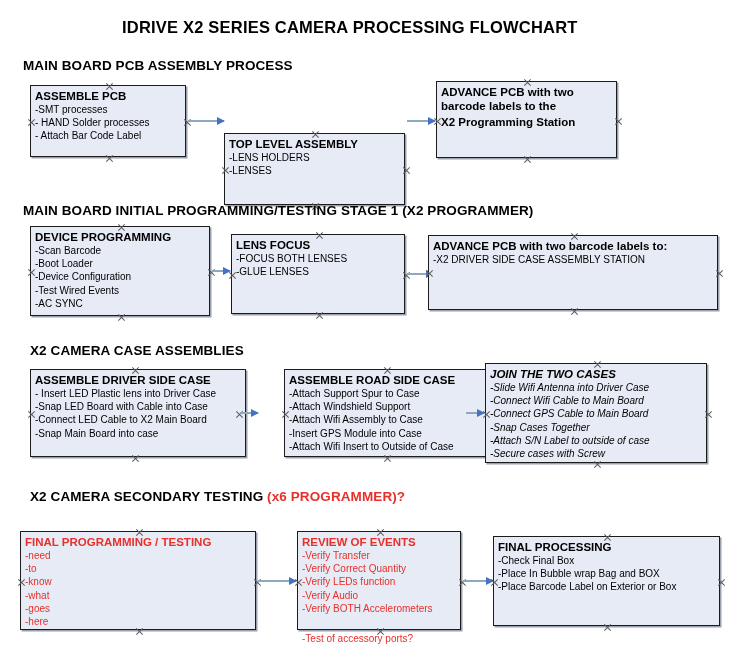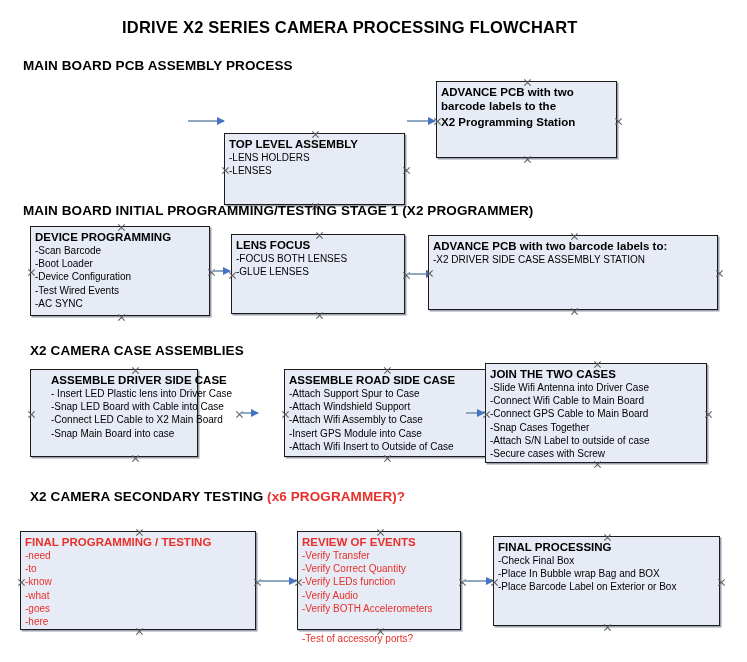--- a/index.html
+++ b/index.html
@@ -124,20 +124,32 @@
 </style>
 </head>
 <body>
 
 <div id="canvas">
 
   <div class="abs doc-title" style="left:122px; top:18px;">IDRIVE X2  SERIES CAMERA PROCESSING FLOWCHART</div>
 
   <div class="abs section-title" style="left:23px; top:58px;">MAIN BOARD PCB ASSEMBLY PROCESS</div>
 
+  <div class="abs node" style="left:30px; top:85px; width:156px; height:72px;">
+    <div class="node-inner">
+      <div class="node-title">ASSEMBLE PCB</div>
+      <div class="node-line">-SMT processes</div>
+      <div class="node-line">- HAND Solder processes</div>
+      <div class="node-line">- Attach Bar Code Label</div>
+    </div>
+    <span class="handle" style="left:78px; top:0px;"></span>
+    <span class="handle" style="left:78px; top:72px;"></span>
+    <span class="handle" style="left:0px; top:36px;"></span>
+    <span class="handle" style="left:156px; top:36px;"></span>
+  </div>
 
   <div class="abs arrow" style="left:188px; top:120px; width:36px;">
     <span class="head"></span>
   </div>
 
   <div class="abs node" style="left:224px; top:85px; width:181px; height:72px;margin-top:48px;">
     <div class="node-inner">
       <div class="node-title">TOP LEVEL ASSEMBLY</div>
       <div class="node-line">-LENS HOLDERS</div>
       <div class="node-line">-LENSES</div>
@@ -207,21 +219,21 @@
       <div class="node-line">-X2 DRIVER  SIDE  CASE  ASSEMBLY STATION</div>
     </div>
     <span class="handle" style="left:145px; top:0px;"></span>
     <span class="handle" style="left:145px; top:75px;"></span>
     <span class="handle" style="left:0px; top:37px;"></span>
     <span class="handle" style="left:290px; top:37px;"></span>
   </div>
 
   <div class="abs section-title" style="left:30px; top:343px;">X2 CAMERA CASE ASSEMBLIES</div>
 
-  <div class="abs node" style="left:30px; top:369px; width:168px; height:88px;padding-left:16px;">
+  <div class="abs node" style="left:30px; top:369px; width:216px; height:88px;">
     <div class="node-inner">
       <div class="node-title">ASSEMBLE DRIVER SIDE CASE</div>
       <div class="node-line">- Insert LED Plastic lens into Driver Case</div>
       <div class="node-line">-Snap LED Board with Cable into Case</div>
       <div class="node-line">-Connect LED Cable to X2 Main Board</div>
       <div class="node-line">-Snap Main Board into case</div>
     </div>
     <span class="handle" style="left:104px; top:0px;"></span>
     <span class="handle" style="left:104px; top:88px;"></span>
     <span class="handle" style="left:0px; top:44px;"></span>
@@ -244,21 +256,21 @@
     <span class="handle" style="left:102px; top:0px;"></span>
     <span class="handle" style="left:102px; top:88px;"></span>
     <span class="handle" style="left:0px; top:44px;"></span>
     <span class="handle" style="left:205px; top:44px;"></span>
   </div>
 
   <div class="abs arrow" style="left:466px; top:412px; width:18px;">
     <span class="head"></span>
   </div>
 
-  <div class="abs node" style="left:485px; top:363px; width:222px; height:100px;">
+  <div class="abs node" style="left:485px; top:363px; width:222px; height:100px;font-style:italic;">
     <div class="node-inner">
       <div class="node-title">JOIN THE TWO CASES</div>
       <div class="node-line">-Slide Wifi Antenna into Driver Case</div>
       <div class="node-line">-Connect Wifi Cable to Main Board</div>
       <div class="node-line">-Connect GPS Cable to Main Board</div>
       <div class="node-line">-Snap Cases Together</div>
       <div class="node-line">-Attach S/N Label to outside of case</div>
       <div class="node-line">-Secure cases with Screw</div>
     </div>
     <span class="handle" style="left:111px; top:0px;"></span>

